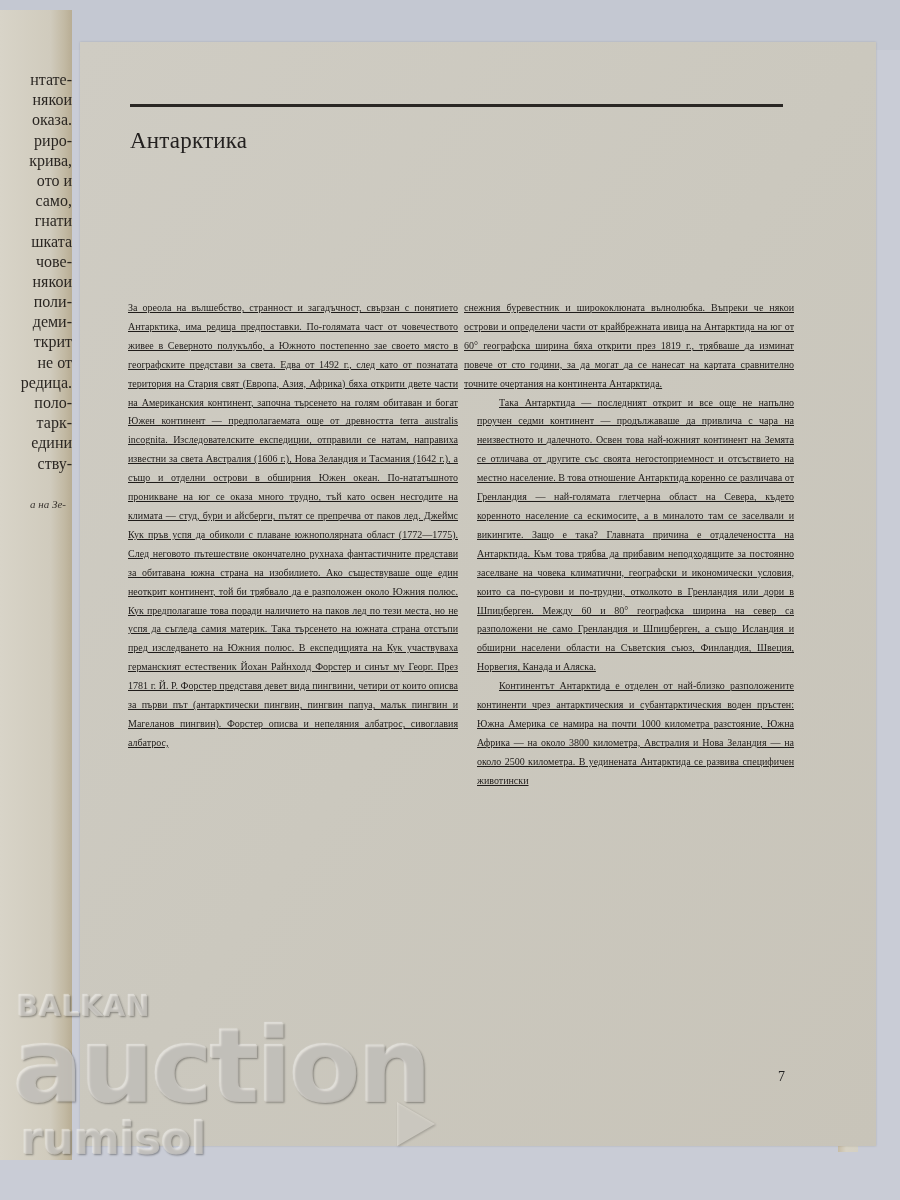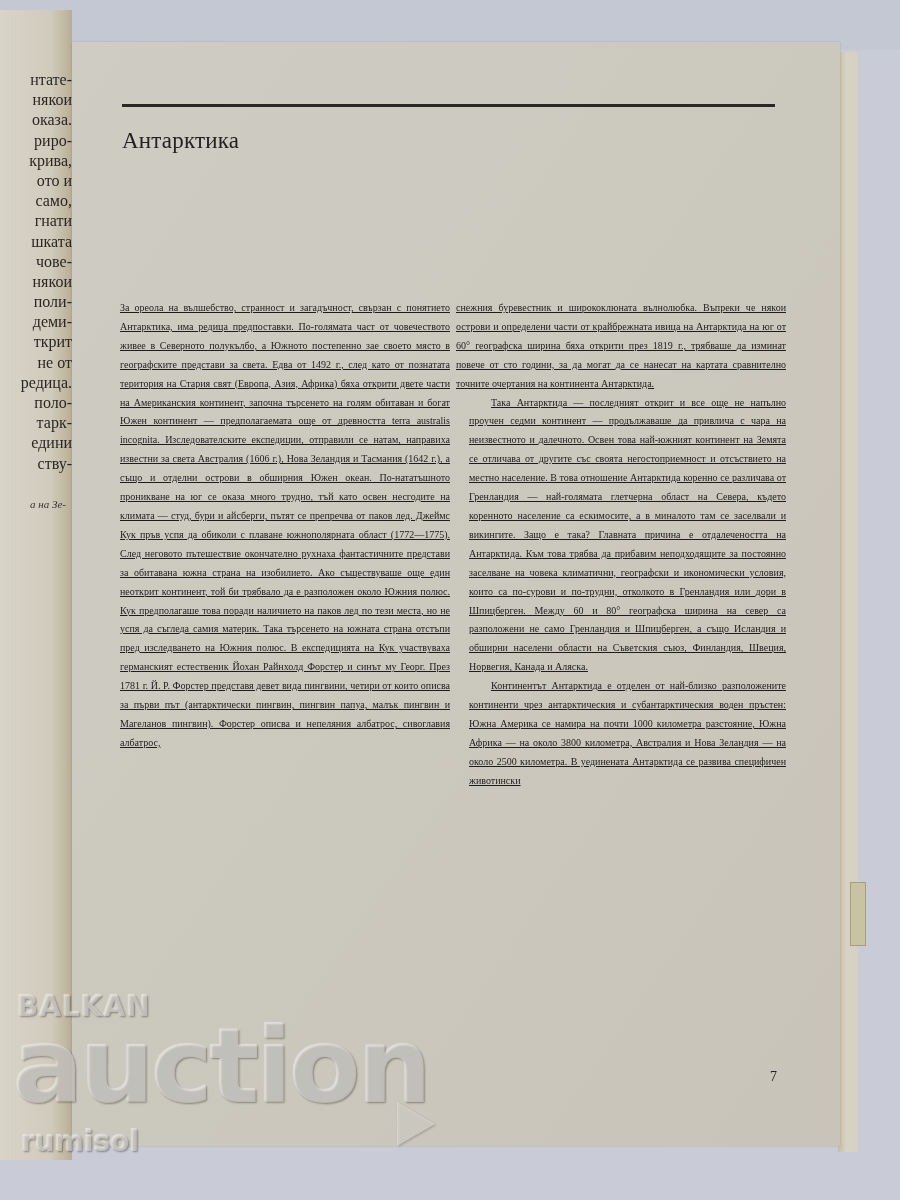--- a/index.html
+++ b/index.html
@@ -25,23 +25,24 @@
   }
   .right-edge {
     position:absolute; left:838px; top:52px; width:20px; height:1100px;
     background:linear-gradient(to right,#c7bca5,#d7d2c4 40%,#d4d0c3);
   }
   .tab-marker {
     position:absolute; left:850px; top:882px; width:14px; height:62px;
     background:#c9c3a3; border:1px solid #a69e7f;
   }
   .page {
-    position:absolute; left:72px; top:42px; width:768px; height:1104px;
+    position:absolute; left:80px; top:42px; width:768px; height:1104px;
     background:linear-gradient(to bottom right,#cfccc3 0%,#cbc8be 50%,#c8c4b9 100%);
     box-shadow:0 0 2px rgba(0,0,0,0.15);
+    padding-left:28px;
   }
   .rule {
     position:absolute; left:50px; top:62px; width:653px; height:3px; background:#2a2724;
   }
   .title {
     position:absolute; left:50px; top:86px; font-size:23px; color:#242120; letter-spacing:0.2px;
   }
   .col {
     position:absolute; top:257px; width:330px;
     font-size:10px; line-height:18.9px; color:#1f1c1a; text-align:justify;text-decoration:underline;
@@ -54,21 +55,21 @@
     position:absolute; left:698px; top:1027px; font-size:14px; color:#222;
   }
   .watermark {
     position:absolute; left:5px; top:990px; pointer-events:none;
     font-family:"DejaVu Sans", sans-serif; font-weight:bold;
     color:rgba(230,226,218,0.55);
     text-shadow:1px 1px 2px rgba(0,0,0,0.35), -1px -1px 1px rgba(255,255,255,0.5);
   }
   .wm-top { position:absolute; left:12px; top:0px; font-size:28px; letter-spacing:1px; }
   .wm-main { position:absolute; left:8px; top:24px; font-size:104px; letter-spacing:-3px; line-height:1; }
-  .wm-sub { position:absolute; left:16px; top:138px; font-size:28px; line-height:1; }
+  .wm-sub { position:absolute; left:16px; top:127px; font-size:44px; line-height:1; }
   .wm-arrow {
     position:absolute; left:392px; top:112px; width:0; height:0;
     border-top:22px solid transparent; border-bottom:22px solid transparent;
     border-left:38px solid rgba(230,226,218,0.6);
     filter:drop-shadow(1px 1px 1px rgba(0,0,0,0.35));
   }
 </style>
 </head>
 <body>
 

